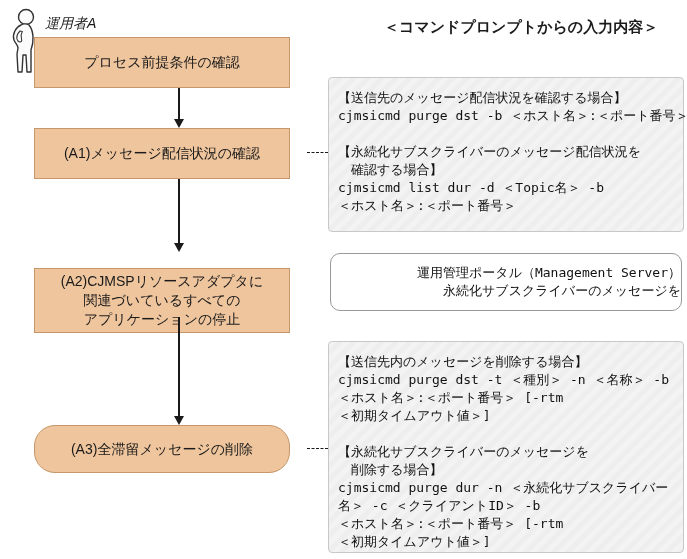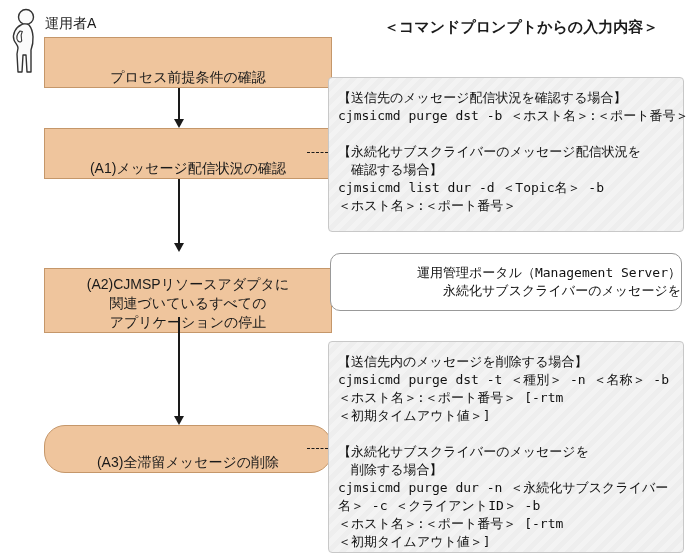--- a/index.html
+++ b/index.html
@@ -3,32 +3,32 @@
 <meta charset="utf-8">
 <style>
   html,body{margin:0;padding:0;background:#ffffff;}
   #stage{
     position:relative;width:687px;height:559px;background:#ffffff;
     font-family:"Liberation Sans","DejaVu Sans",sans-serif;color:#1a1a1a;
     overflow:hidden;
   }
   
   #actor-icon{position:absolute;left:6px;top:8px;width:36px;height:68px;}
-  #actor-label{position:absolute;left:45px;top:15px;font-size:14px;white-space:nowrap;}
+  #actor-label{position:absolute;left:45px;top:15px;font-size:14px;white-space:nowrap;font-style:italic;}
   
   #cmd-header{
     position:absolute;left:384px;top:18px;font-size:15px;font-weight:bold;
     white-space:nowrap;letter-spacing:0px;
   }
   
   .flow-box{
-    position:absolute;left:44px;width:288px;box-sizing:border-box;
+    position:absolute;left:34px;width:256px;box-sizing:border-box;
     background:var(--flow-box-fill,#EFC59D);
     border:1px solid var(--flow-box-border,#C5976A);
-    display:flex;flex-direction:column;align-items:center;justify-content:flex-end;
+    display:flex;flex-direction:column;align-items:center;justify-content:center;
     font-size:14px;line-height:19px;text-align:center;color:#1a1a1a;
   }
   #flow-box-1{top:37px;height:51px;}
   #flow-box-2{top:128px;height:51px;}
   #flow-box-3{top:252px;height:65px;margin-top:16px;}
   #flow-box-4{top:425px;height:48px;border-radius:21px;}
   
   .flow-arrow{position:absolute;left:178px;width:2px;background:#1a1a1a;}
   .flow-arrow::after{
     content:"";position:absolute;left:-4px;bottom:-9px;width:0;height:0;

